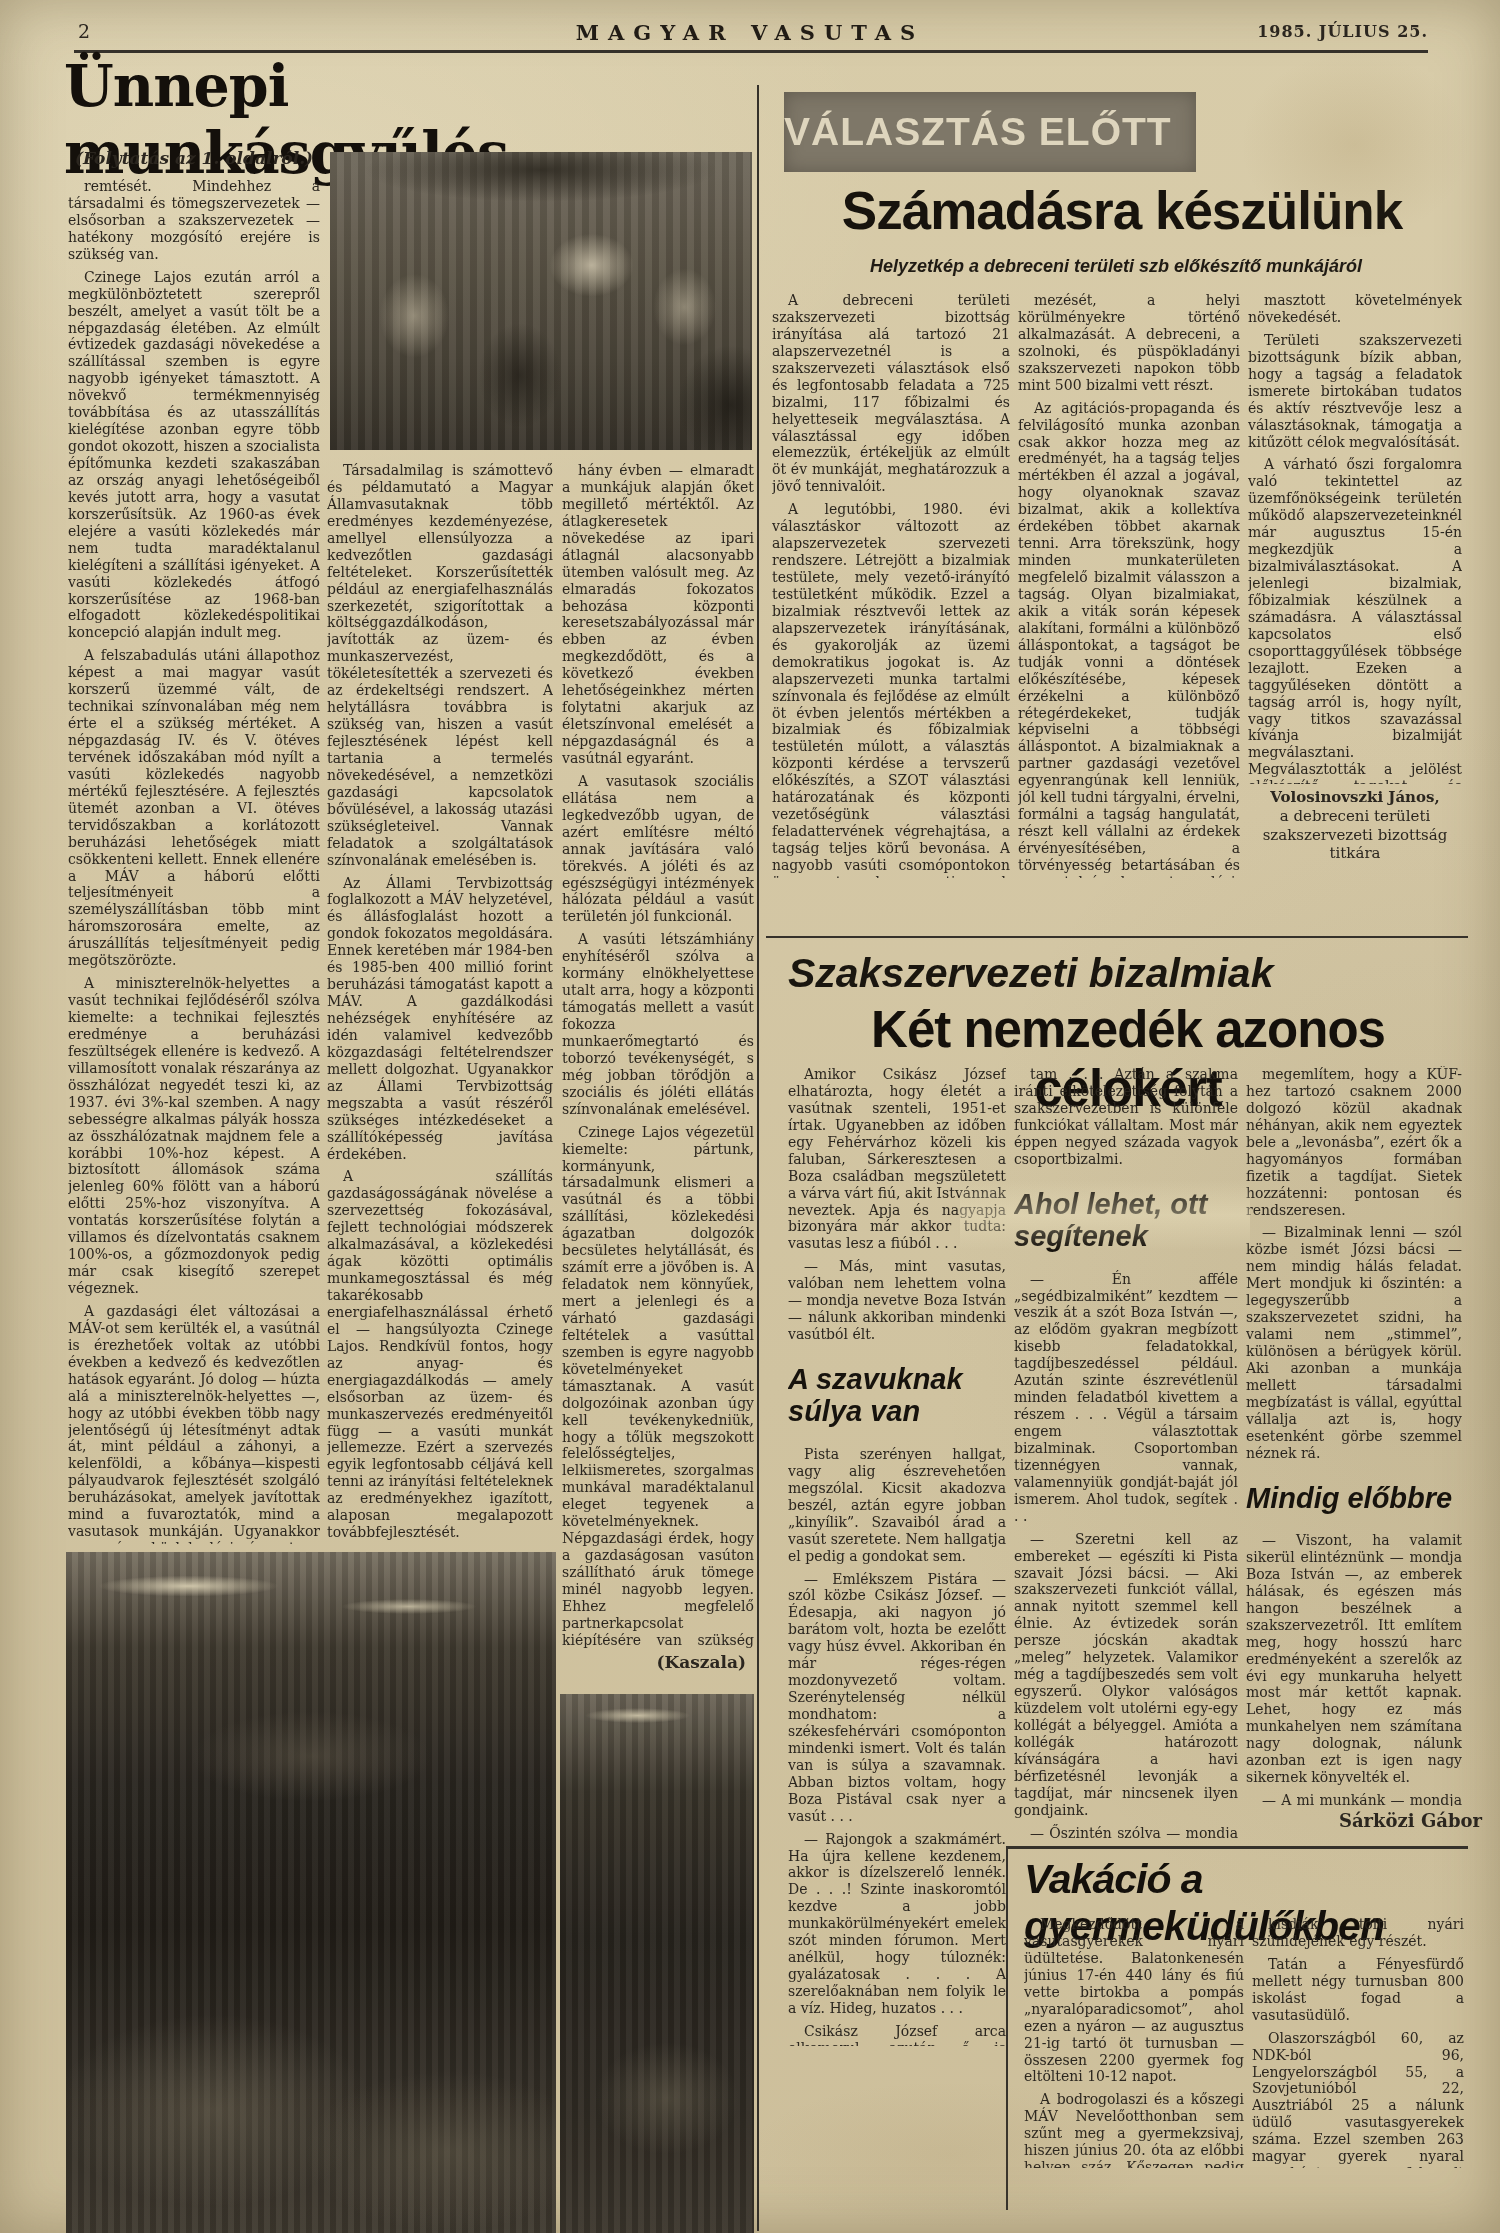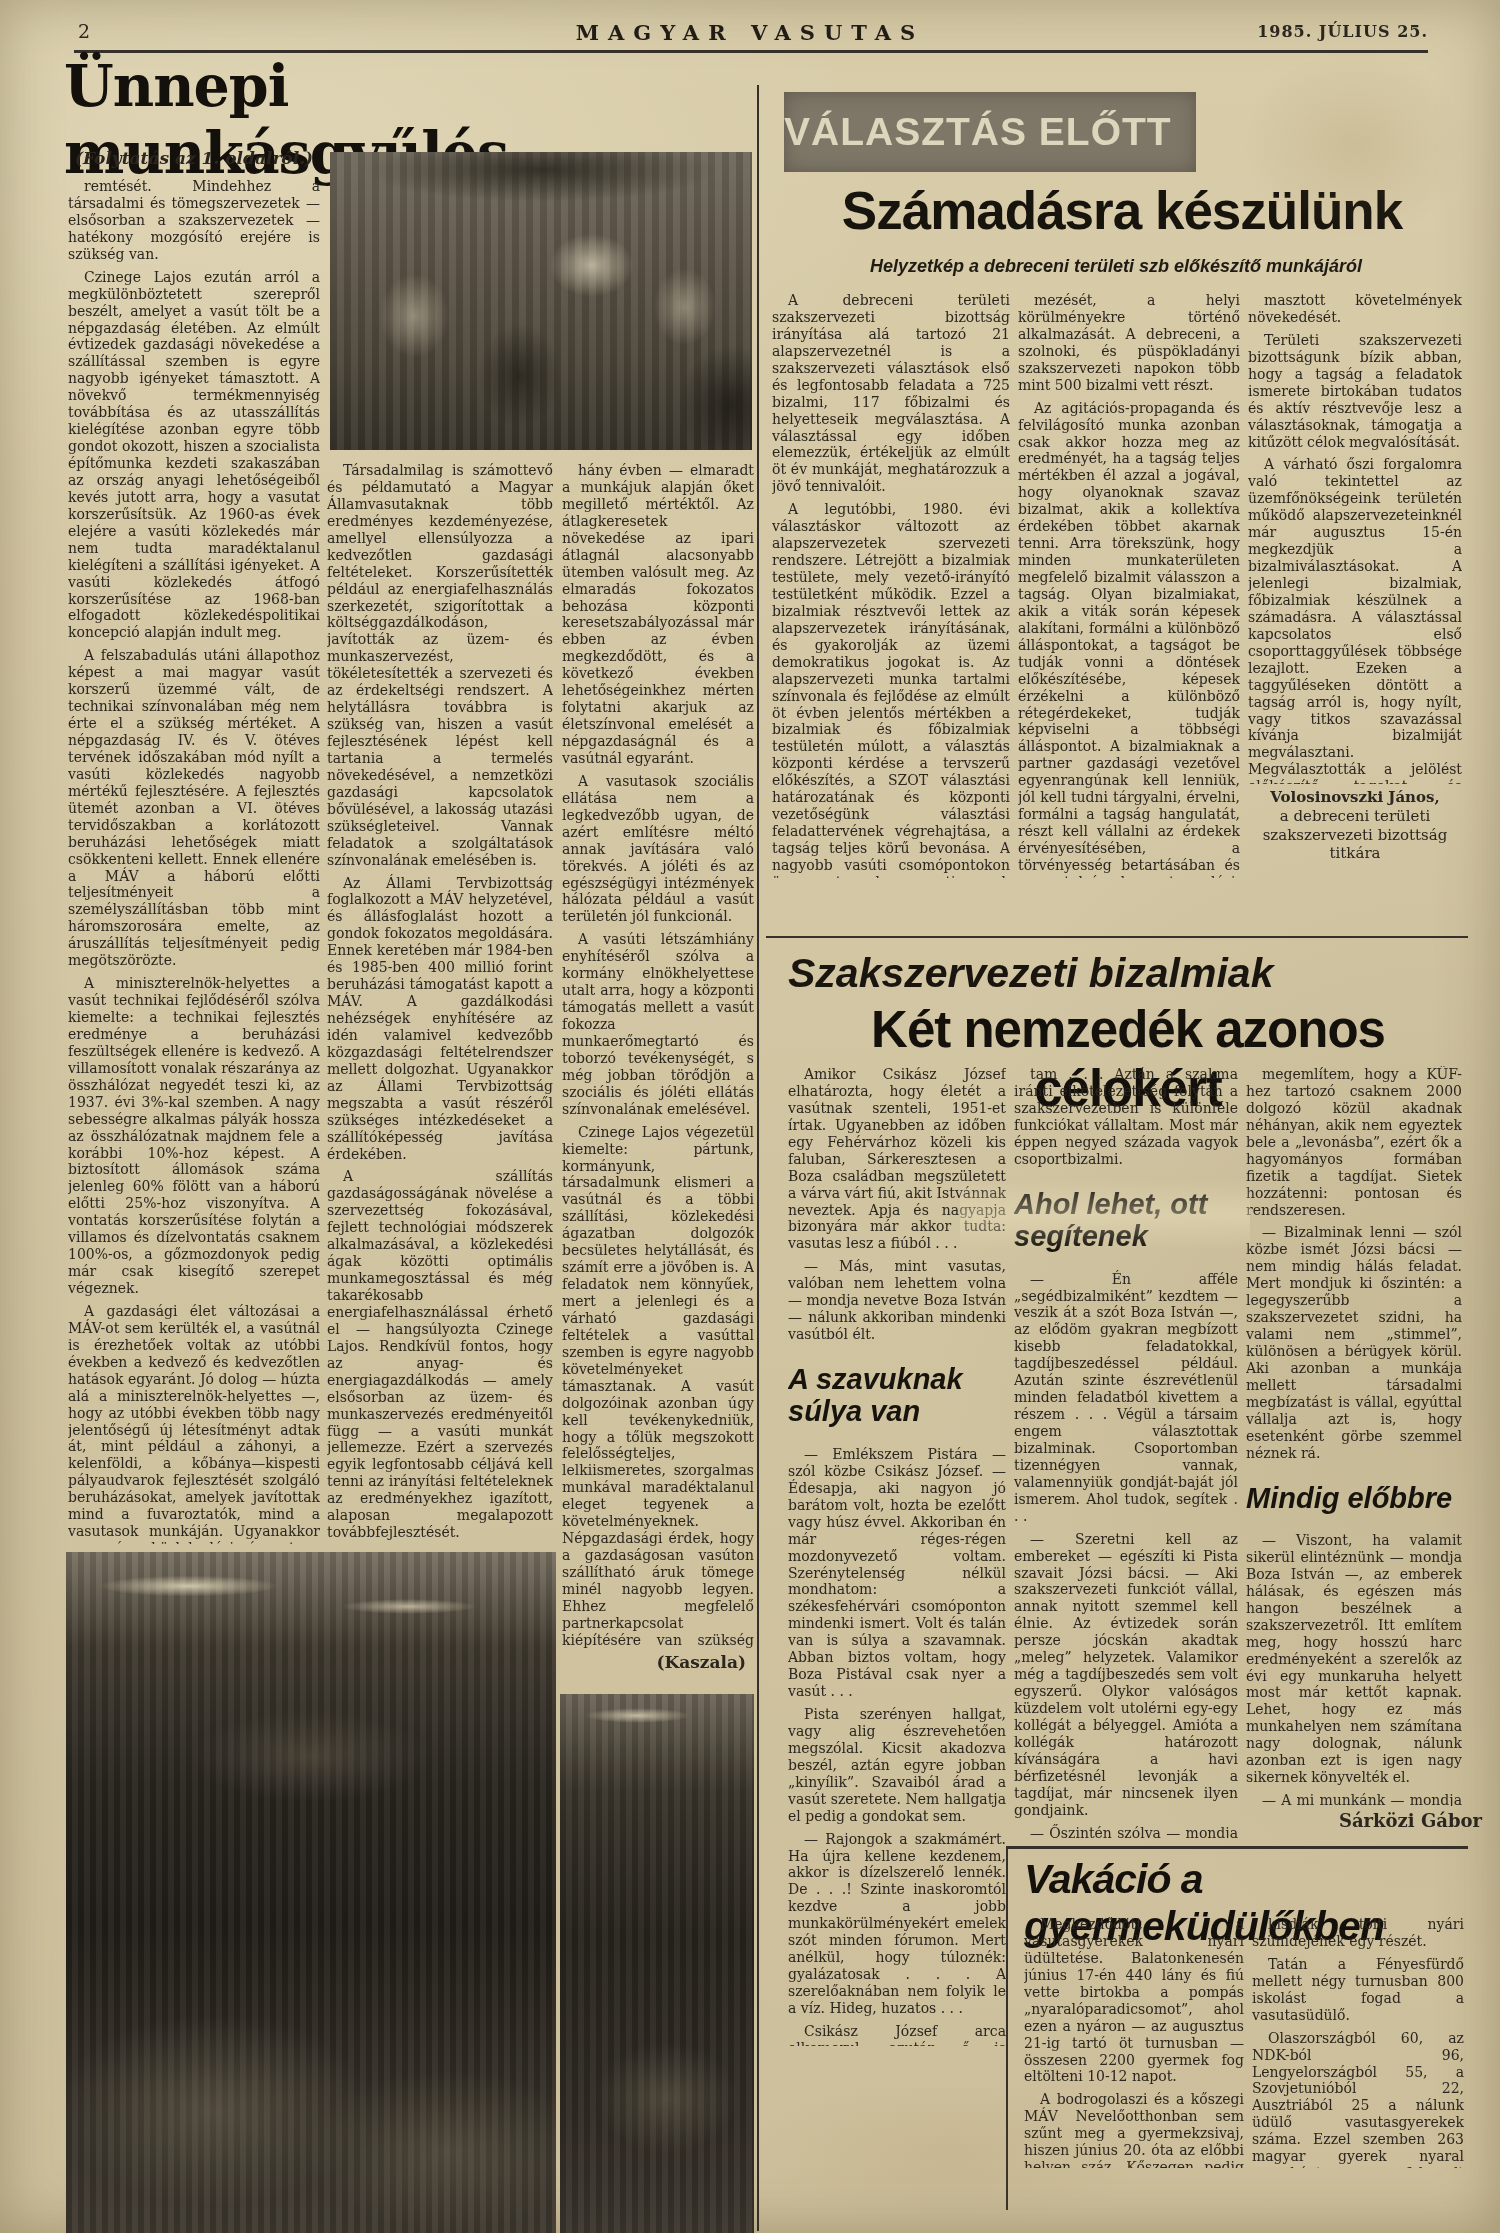--- a/index.html
+++ b/index.html
@@ -139,22 +139,22 @@
   <div class="g-kicker">Szakszervezeti bizalmiak</div>
   <div class="g-title">Két nemzedék azonos célokért</div>
 
   <div class="col" style="left:788px;top:1066px;width:218px;height:980px;">
     <div>
         <p>Amikor Csikász József elhatározta, hogy életét a vasútnak szenteli, 1951-et írtak. Ugyanebben az időben egy Fehérvárhoz közeli kis faluban, Sárkeresztesen a Boza családban megszületett a várva várt fiú, akit Istvánnak neveztek. Apja és nagyapja bizonyára már akkor tudta: vasutas lesz a fiúból . . .</p>
         <p>— Más, mint vasutas, valóban nem lehettem volna — mondja nevetve Boza István — nálunk akkoriban mindenki vasútból élt.</p>
       </div>
     <h3 class="subhead">A szavuknak súlya van</h3>
     <div>
+        <p>Pista szerényen hallgat, vagy alig észrevehetően megszólal. Kicsit akadozva beszél, aztán egyre jobban „kinyílik”. Szavaiból árad a vasút szeretete. Nem hallgatja el pedig a gondokat sem.</p>
         <p>— Emlékszem Pistára — szól közbe Csikász József. — Édesapja, aki nagyon jó barátom volt, hozta be ezelőtt vagy húsz évvel. Akkoriban én már réges-régen mozdonyvezető voltam. Szerénytelenség nélkül mondhatom: a székesfehérvári csomóponton mindenki ismert. Volt és talán van is súlya a szavamnak. Abban biztos voltam, hogy Boza Pistával csak nyer a vasút . . .</p>
-        <p>Pista szerényen hallgat, vagy alig észrevehetően megszólal. Kicsit akadozva beszél, aztán egyre jobban „kinyílik”. Szavaiból árad a vasút szeretete. Nem hallgatja el pedig a gondokat sem.</p>
         <p>— Rajongok a szakmámért. Ha újra kellene kezdenem, akkor is dízelszerelő lennék. De . . .! Szinte inaskoromtól kezdve a jobb munkakörülményekért emelek szót minden fórumon. Mert anélkül, hogy túloznék: gyalázatosak . . . A szerelőaknában nem folyik le a víz. Hideg, huzatos . . .</p>
         <p>Csikász József arca elkomorul, azután ő is megszólal.</p>
       </div>
   </div>
 
   <div class="col" style="left:1014px;top:1066px;width:224px;height:772px;">
     <div>
         <p>tam . . . Aztán a szakma iránti elkötelezettség folytán a szakszervezetben is különféle funkciókat vállaltam. Most már éppen negyed százada vagyok csoportbizalmi.</p>
       </div>
     <h3 class="subhead">Ahol lehet, ott segítenek</h3>

